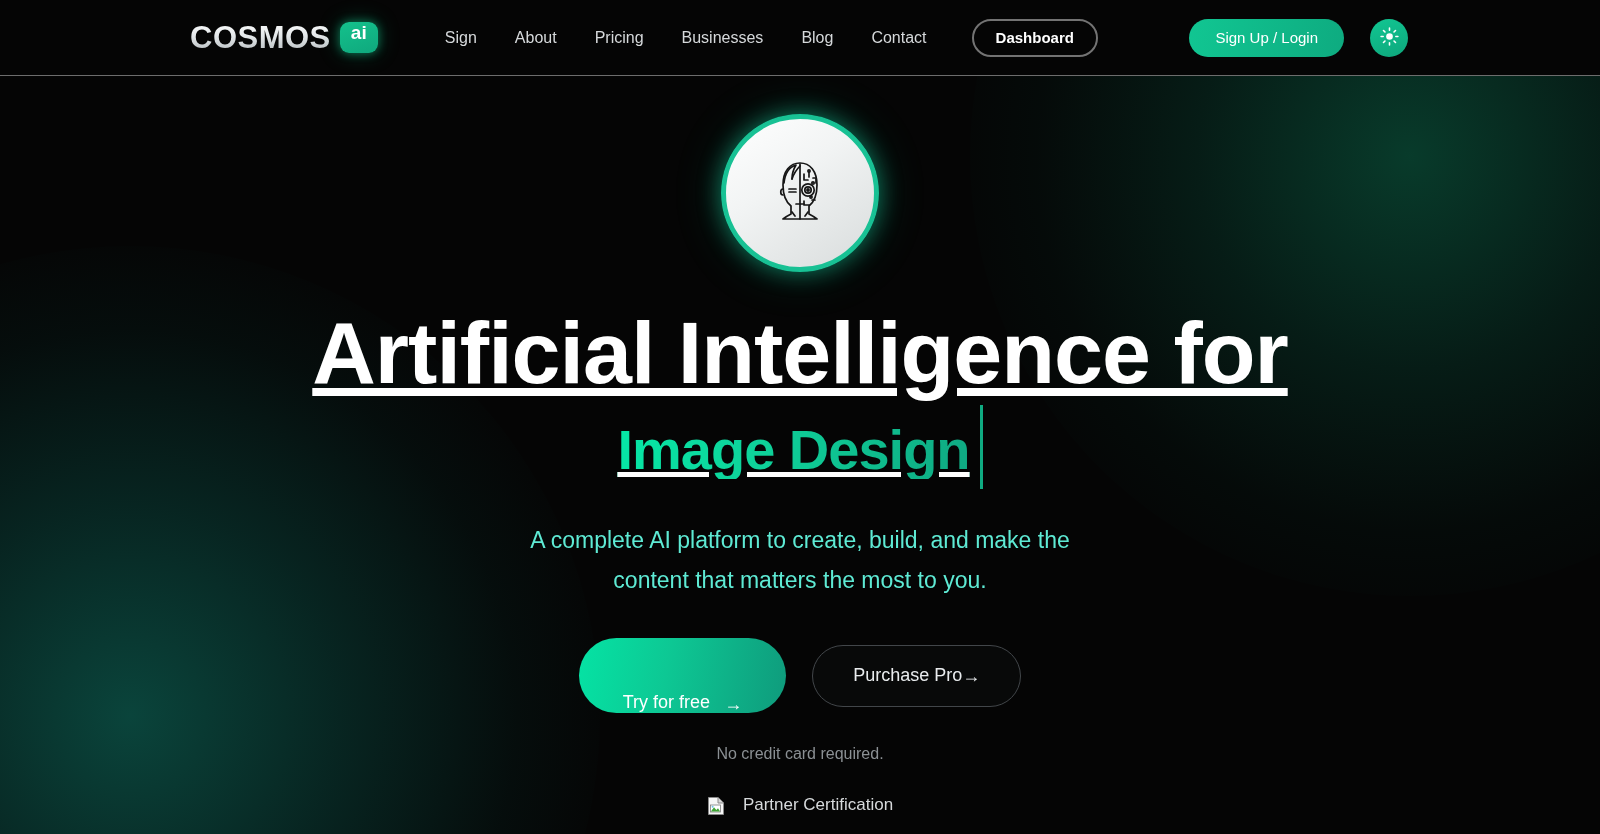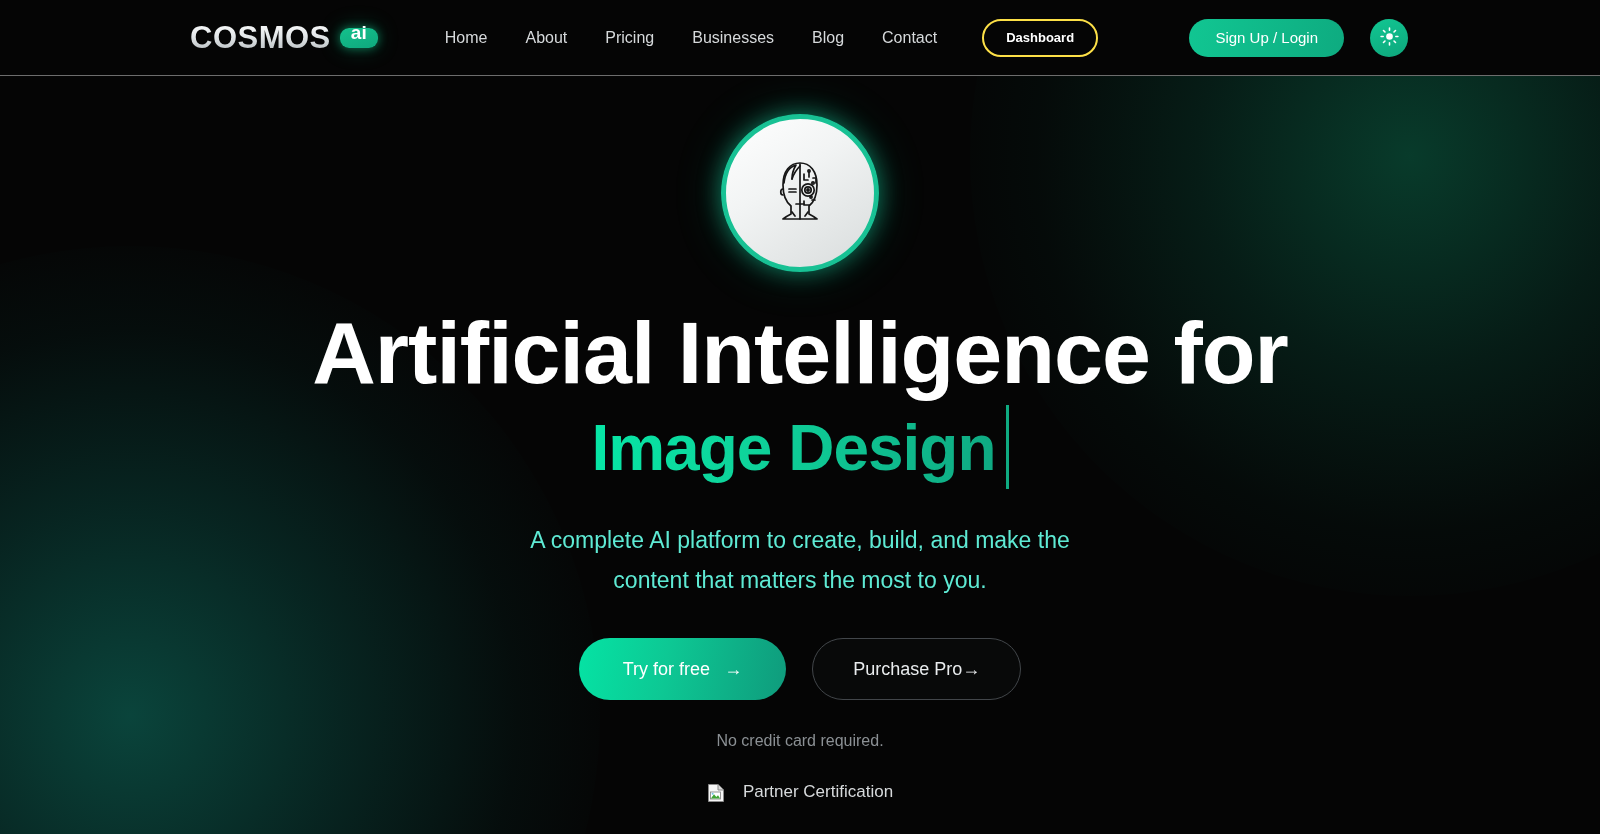--- a/index.html
+++ b/index.html
@@ -35,21 +35,21 @@
     letter-spacing:0.5px;
     color:#eceff1;
     background:linear-gradient(180deg,#ffffff 0%,#e3e7e9 45%,#aeb4b7 100%);
     -webkit-background-clip:text; background-clip:text;
     -webkit-text-fill-color:transparent;
     text-transform:uppercase;
     font-stretch:condensed;
   }
   .logo-badge {
     display:inline-flex; align-items:center; justify-content:center;
-    width:38px; height:20px;
+    width:38px; height:31px;
     border-radius:9px;
     background:linear-gradient(160deg,#14c18c 0%,#0fa87d 100%);
     box-shadow:0 0 10px rgba(16,200,140,0.55), 0 0 22px rgba(16,200,140,0.28);
     color:#ffffff;
     font-size:19px; font-weight:700; line-height:1;
     padding-bottom:10px;
   }
 
   .nav {
     display:flex; align-items:center; gap:0;
@@ -61,25 +61,25 @@
     padding:0 19px;
     text-decoration:none;
     white-space:nowrap;
     cursor:pointer;
   }
 
   .dashboard-btn {
     margin-left:26px;
     height:38px;
     padding:0 22px;
-    border:2px solid #fde047;
+    border:2px solid #737373;
     border-radius:999px;
     background:transparent;
     color:#ffffff;
-    font-size:13px; font-weight:700;
+    font-size:15px; font-weight:700;
     font-family:"Liberation Sans", sans-serif;
     display:inline-flex; align-items:center;
     cursor:pointer;
     white-space:nowrap;
   }
 
   .header-right {
     margin-left:auto; margin-right:192px;
     display:flex; align-items:center; gap:26px;
   }
@@ -153,28 +153,29 @@
   .headline {
     margin-top:34px;
     text-align:center;
     font-size:88px;
     font-weight:700;
     line-height:1.06;
     letter-spacing:-1px;
     color:#ffffff;
     font-stretch:condensed;
     font-family:"Liberation Sans", sans-serif;
+    text-decoration:underline;
   }
   .headline-line2 {
     display:flex; align-items:center; justify-content:center;
     gap:4px;
     margin-top:6px;
   }
   .headline-accent {
-    font-size:64px; font-weight:700;
+    font-size:56px; font-weight:700;
     letter-spacing:-1px;
     font-stretch:condensed;
     background:linear-gradient(100deg,#06e7a6 0%,#0ed49b 38%,#0fa982 100%);
     -webkit-background-clip:text; background-clip:text;
     -webkit-text-fill-color:transparent;
     color:#0fba8c;
   }
   .type-caret {
     display:inline-block;
     width:3px; height:84px;
@@ -193,27 +194,27 @@
     color:#5eead4;
     max-width:620px;
   }
 
   
   .cta-row {
     margin-top:38px;
     display:flex; align-items:center; gap:26px;
   }
   .btn-primary {
-    height:62px; padding:0 44px;
+    height:75px; padding:0 44px;
     border:none; border-radius:999px;
     background:linear-gradient(100deg,#05e3a4 0%,#0dc894 42%,#0f9b7c 100%);
     color:#ffffff;
     font-size:18px; font-weight:400;
     font-family:"Liberation Sans", sans-serif;
-    display:inline-flex; align-items:center; gap:14px;
+    display:inline-flex; align-items:flex-end; gap:14px;
     cursor:pointer; white-space:nowrap;
   }
   .btn-secondary {
     height:62px; padding:0 40px;
     border:1px solid #42464a;
     border-radius:999px;
     background:rgba(10,12,12,0.6);
     color:#e9ecee;
     font-size:18px; font-weight:400;
     font-family:"Liberation Sans", sans-serif;
@@ -249,21 +250,21 @@
 <div id="page">
 
   <header class="header">
 
     <div class="logo-wrap">
       <span class="logo-word">COSMOS</span>
       <span class="logo-badge">ai</span>
     </div>
 
     <nav class="nav">
-      <a class="nav-link">Home</a>
+      <a class="nav-link">Sign</a>
       <a class="nav-link">About</a>
       <a class="nav-link">Pricing</a>
       <a class="nav-link">Businesses</a>
       <a class="nav-link">Blog</a>
       <a class="nav-link">Contact</a>
       <button class="dashboard-btn">Dashboard</button>
     </nav>
 
     <div class="header-right">
       <button class="signup-btn">Sign Up / Login</button>

